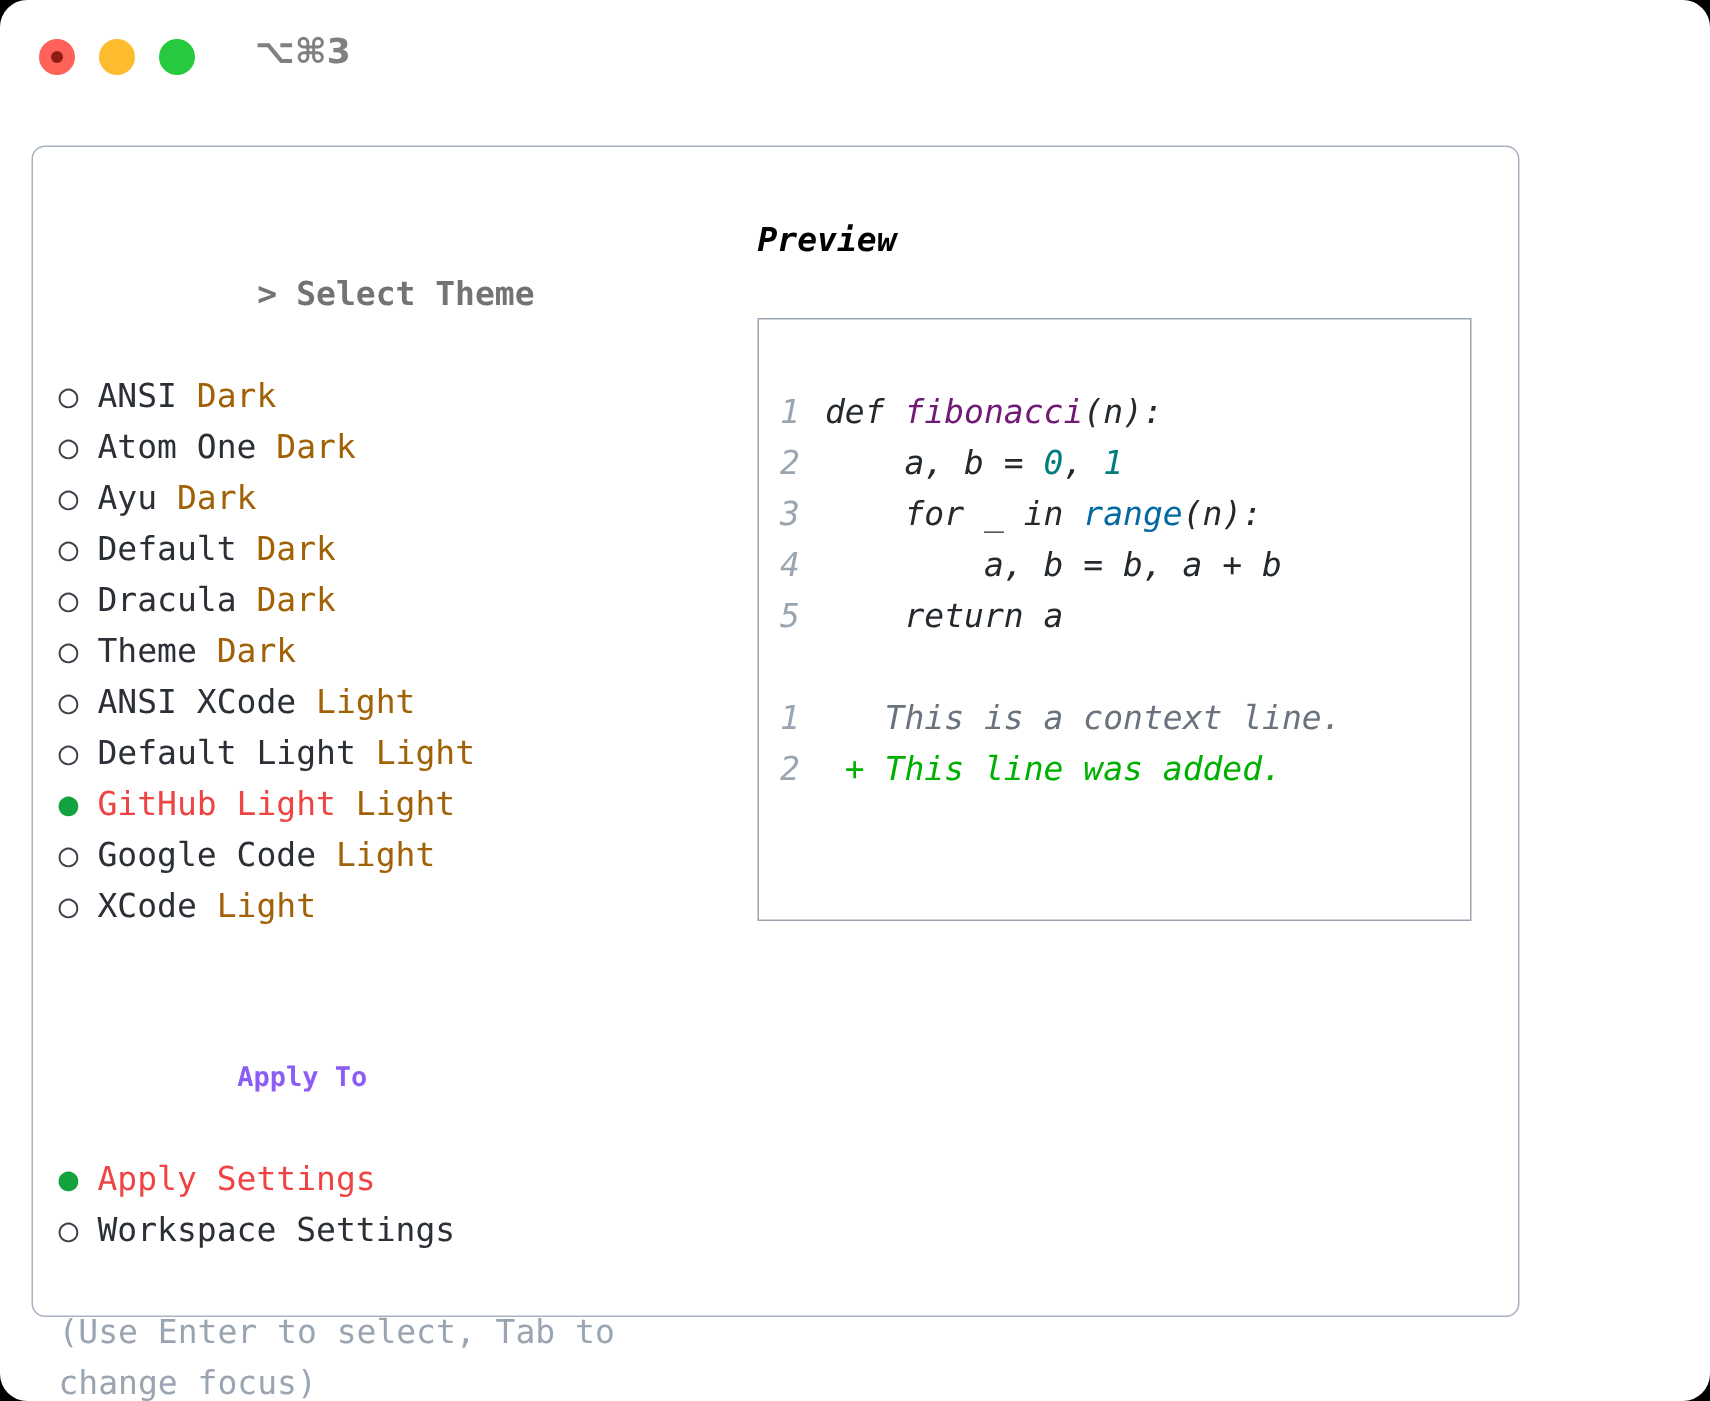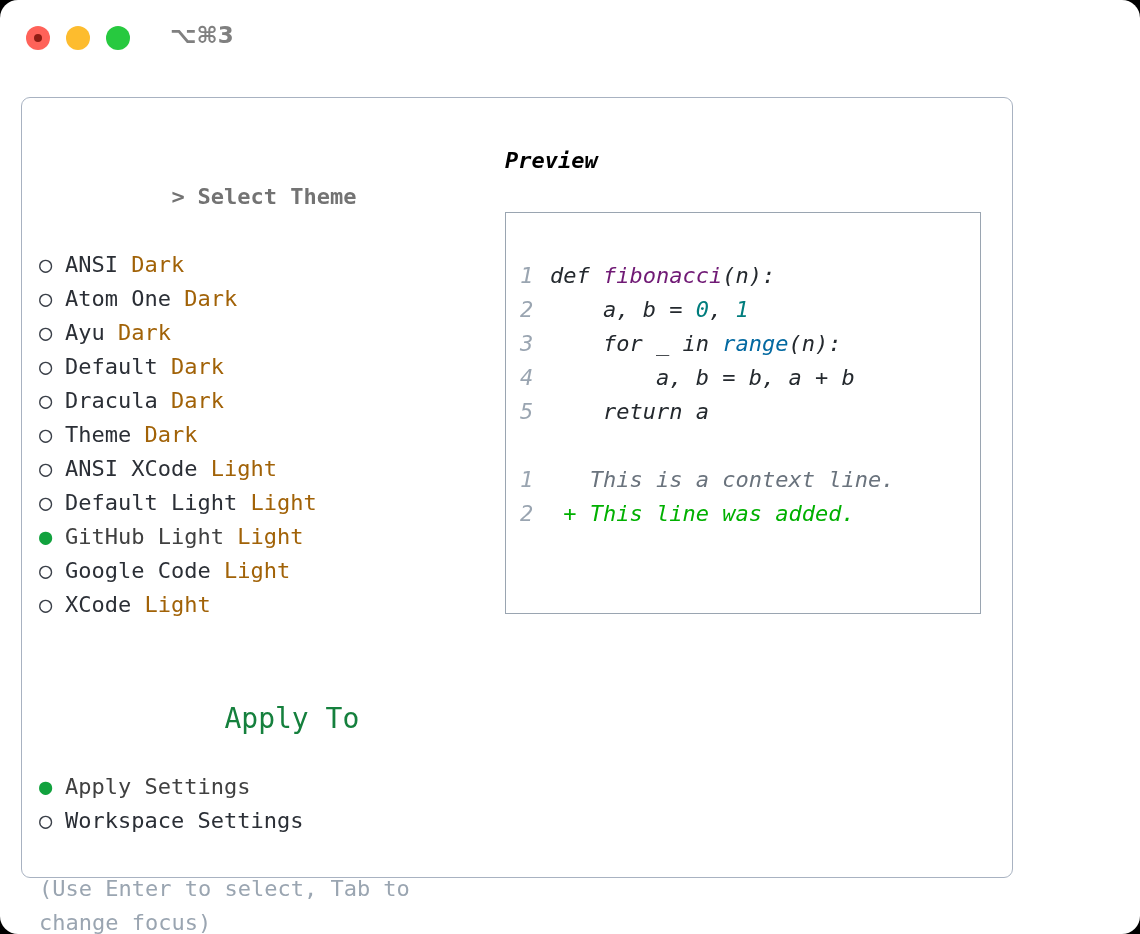--- a/index.html
+++ b/index.html
@@ -100,31 +100,31 @@
   }
   .list-line .bullet {
     display: inline-block;
     width: 26px;
   }
   .header-line {
     font-weight: bold;
     color: #737373;
   }
   .suffix { color: #a16207; }
-  .selected { color: #404040; }
+  .selected { color: #ef4444; }
   .bullet.sel { color: #12a23e; }
   .bullet.unsel { color: #3b4049; }
 
   .section-gap { height: 46px; }
   .group-title {
-    font-size: 28px;
+    font-size: 18px;
     line-height: 34px;
     white-space: pre;
-    color: #15803d;
-    font-weight: normal;
+    color: #8b5cf6;
+    font-weight: bold;
   }
 
   .hint {
     margin-top: 34px;
     font-size: 22px;
     line-height: 34px;
     color: #9aa5b1;
     width: 400px;
   }
 

